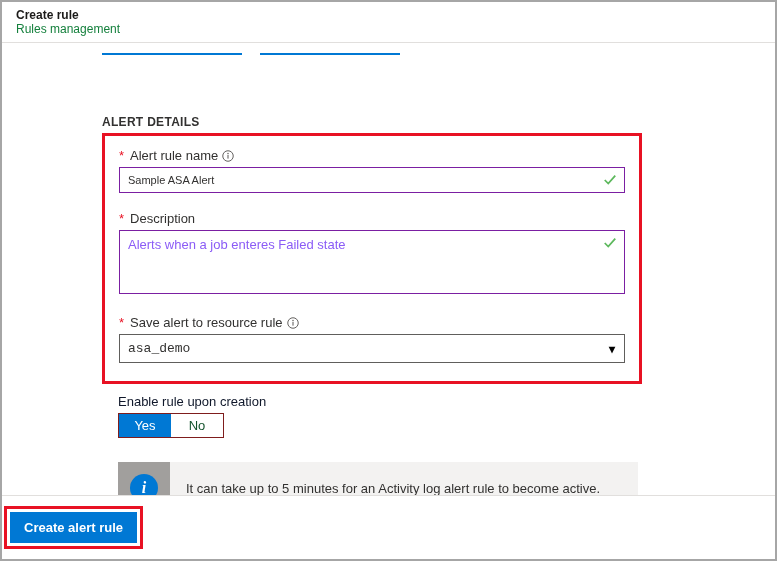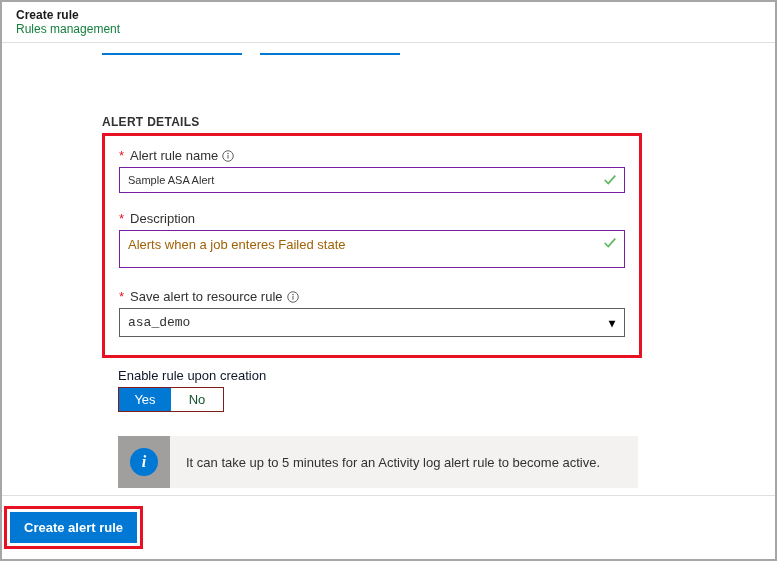--- a/index.html
+++ b/index.html
@@ -85,26 +85,26 @@
     width: 100%;
     border: 1px solid #7b1fa2;
     padding: 6px 28px 6px 8px;
     font-size: 11px;
     font-family: inherit;
     color: #323130;
     background: #fff;
   }
   .textarea-input {
     width: 100%;
-    height: 38px;
+    height: 64px;
     border: 1px solid #7b1fa2;
     padding: 6px 28px 6px 8px;
     font-size: 13px;
     font-family: inherit;
-    color: #a16207;
+    color: #8b5cf6;
     background: #fff;
     resize: none;
   }
   .check-icon {
     position: absolute;
     right: 8px;
     top: 6px;
     color: #5cb85c;
   }
   .select-input {

